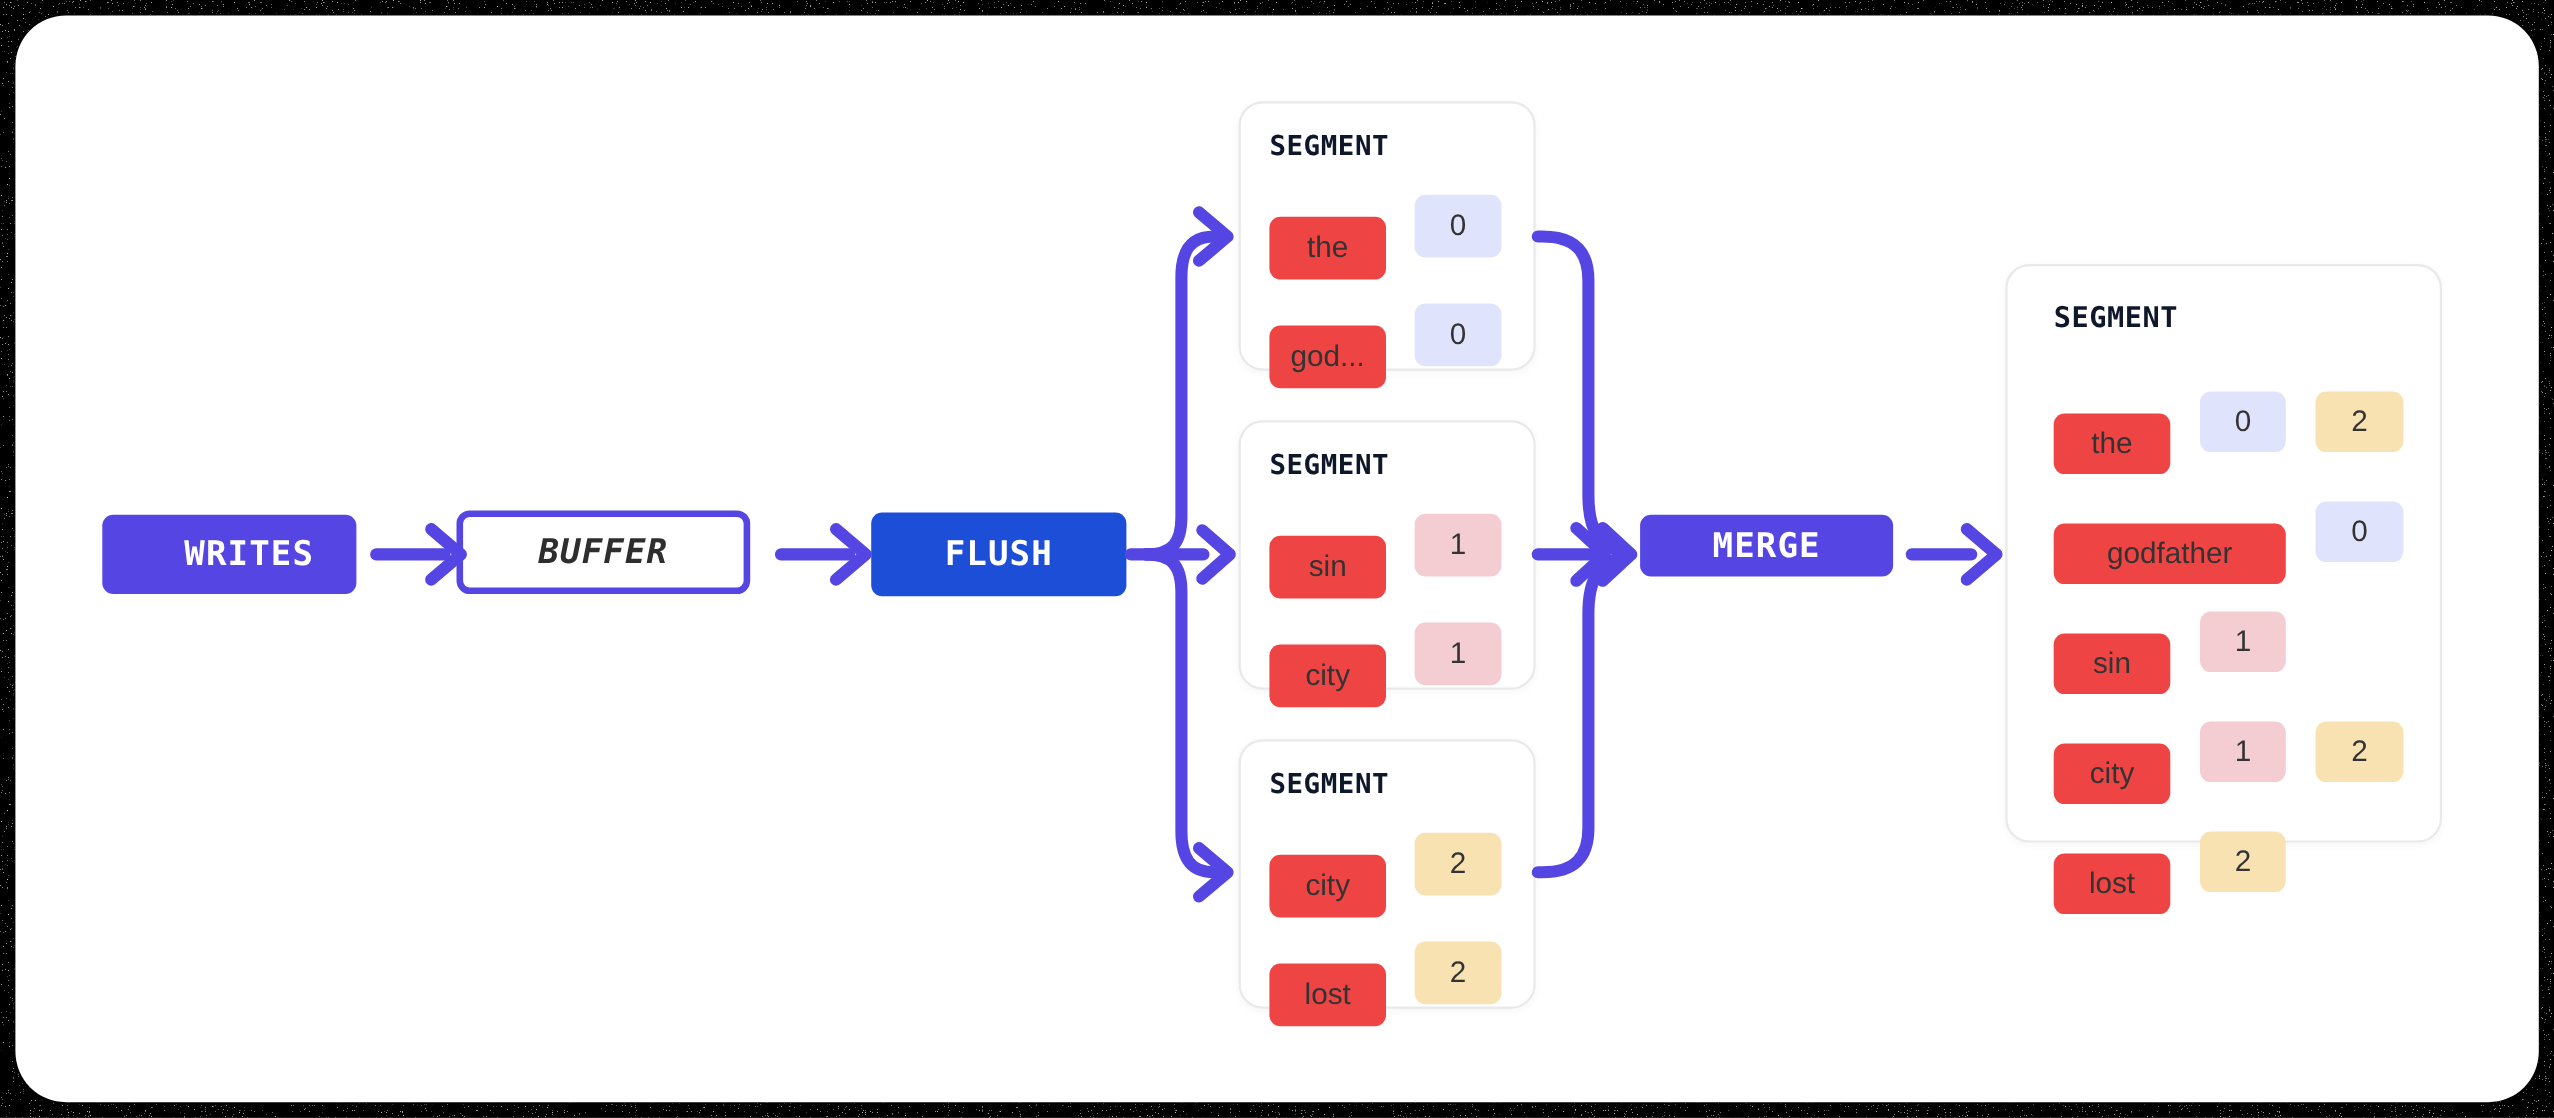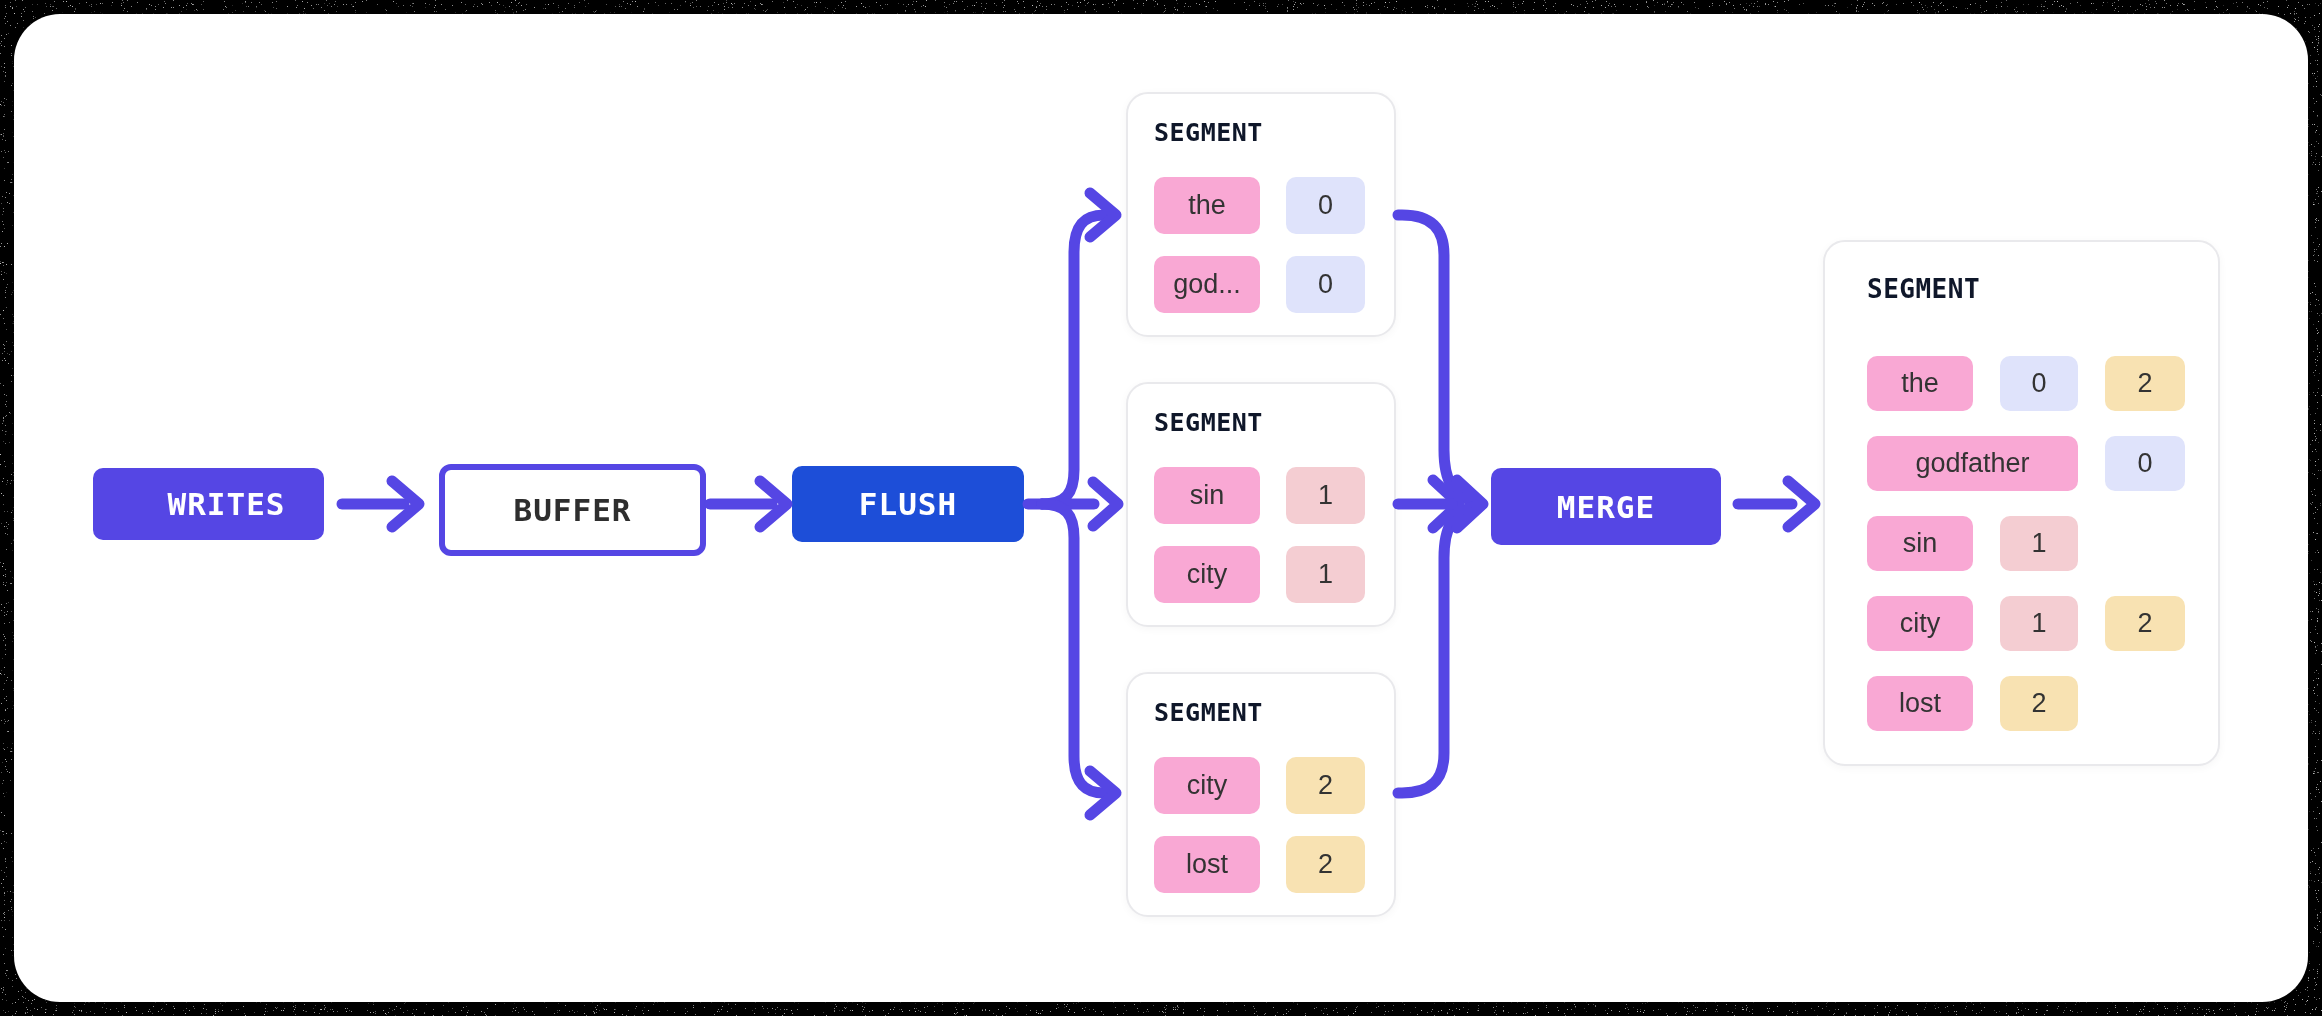--- a/index.html
+++ b/index.html
@@ -34,21 +34,21 @@
   .small-rows .badge{width:79px;}
 
   .merged-rows .seg-row{display:grid;grid-template-columns:106px 78px 80px;
                         column-gap:27px;margin-bottom:25px;}
   .merged-rows .seg-row:last-child{margin-bottom:0;}
   .merged-rows .pill{height:55px;}
   .merged-rows .term.wide{grid-column:1 / 3;}
 
   .pill{display:flex;align-items:center;justify-content:center;border-radius:10px;
         font-size:27px;color:#333;}
-  .term{background:#f9a8d4;}
+  .term{background:#ef4444;margin-top:20px;}
 </style>
 </head>
 <body>
 
 <div id="canvas">
 
   <svg id="noise-bg" width="2322" height="1016" xmlns="http://www.w3.org/2000/svg">
     <filter id="noiseF" x="0" y="0" width="100%" height="100%">
       <feTurbulence type="fractalNoise" baseFrequency="0.9" numOctaves="2" seed="7" stitchTiles="stitch"></feTurbulence>
       <feColorMatrix type="saturate" values="0"></feColorMatrix>
@@ -59,25 +59,25 @@
       </feComponentTransfer>
     </filter>
     <rect width="100%" height="100%" fill="#000"></rect>
     <rect width="100%" height="100%" filter="url(#noiseF)"></rect>
   </svg>
 
   <div id="panel"></div>
 
   <div class="node filled" style="left: 93px; top: 468px; width: 231px; height: 72px; background: rgb(85, 70, 228); padding-left: 36px;">WRITES</div>
 
-  <div class="node outlined" style="left: 439px; top: 464px; width: 267px; height: 92px; border: 6px solid rgb(85, 70, 228);">BUFFER</div>
+  <div class="node outlined" style="left: 415px; top: 464px; width: 267px; height: 76px; border: 6px solid rgb(85, 70, 228); font-style: italic;">BUFFER</div>
 
   <div class="node filled" style="left: 792px; top: 466px; width: 232px; height: 76px; background: #1d4ed8;">FLUSH</div>
 
-  <div class="node filled" style="left: 1491px; top: 468px; width: 230px; height: 77px; background: rgb(85, 70, 228);">MERGE</div>
+  <div class="node filled" style="left: 1491px; top: 468px; width: 230px; height: 56px; background: rgb(85, 70, 228);">MERGE</div>
 
   <div class="seg-card small" style="left:1126px;top:92px;">
     <div class="seg-title">SEGMENT</div>
     <div class="seg-rows small-rows">
         <div class="seg-row">
           <div class="pill term">the</div>
           <div class="pill badge" style="background: rgb(223, 227, 251);">0</div>
         </div>
         <div class="seg-row">
           <div class="pill term">god...</div>

